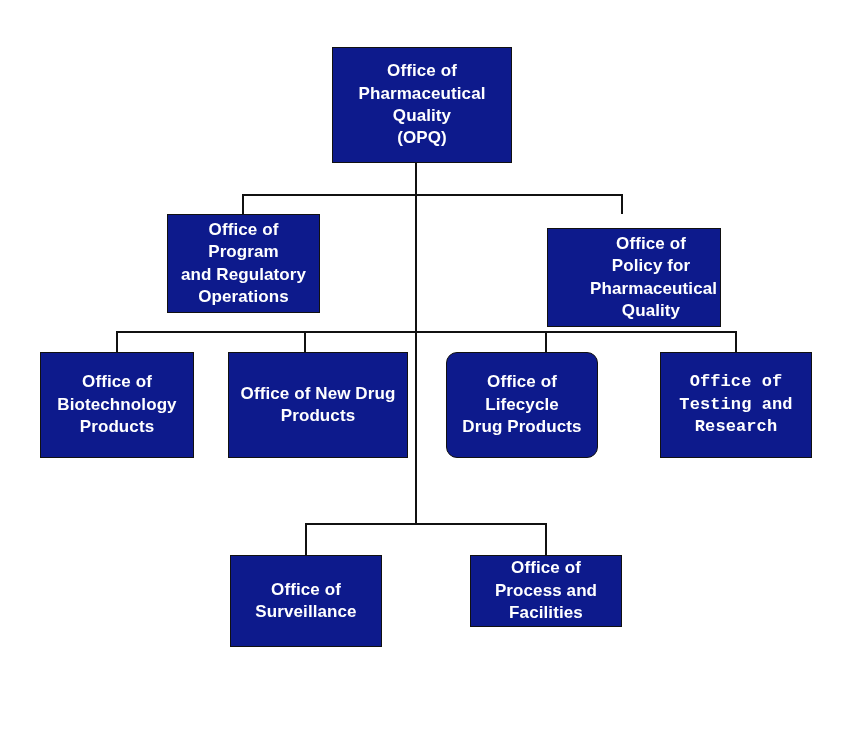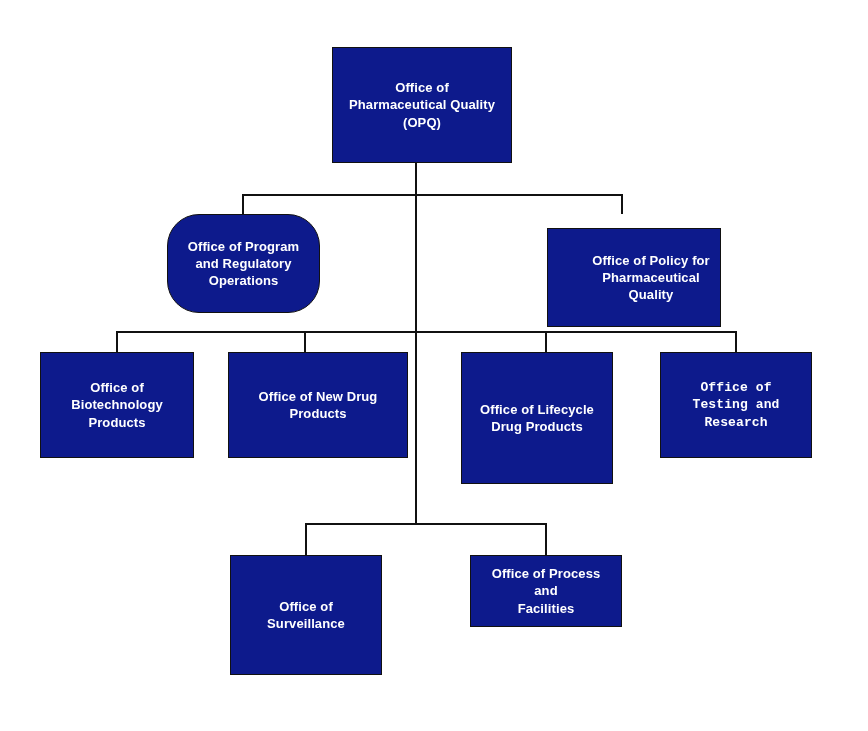--- a/index.html
+++ b/index.html
@@ -18,21 +18,21 @@
     background: #ffffff;
     overflow: hidden;
   }
   .node {
     position: absolute;
     box-sizing: border-box;
     background: #0D1A8C;
     border: 1px solid #111111;
     color: #ffffff;
     font-weight: bold;
-    font-size: 13px;
+    font-size: 17px;
     line-height: 1.32;
     text-align: center;
     display: flex;
     align-items: center;
     justify-content: flex-end;
     padding: 4px 8px;
     letter-spacing: 0.1px;
     z-index: 2;
   }
   .node-label {
@@ -69,21 +69,21 @@
   <div class="conn conn-h" style="left:305px; top:523px; width:241px;"></div>
   <div class="conn conn-v" style="left:305px; top:523px; height:32px;"></div>
   <div class="conn conn-v" style="left:545px; top:523px; height:32px;"></div>
 
   <div class="node" style="left:332px; top:47px; width:180px; height:116px;">
     <span class="node-label">Office of
 Pharmaceutical Quality
 (OPQ)</span>
   </div>
 
-  <div class="node" style="left:167px; top:214px; width:153px; height:99px;border-radius:32px;">
+  <div class="node" style="left:167px; top:214px; width:153px; height:99px;">
     <span class="node-label">Office of Program
 and Regulatory
 Operations</span>
   </div>
 
   <div class="node" style="left:547px; top:228px; width:174px; height:99px;padding-left:42px;">
     <span class="node-label">Office of Policy for
 Pharmaceutical
 Quality</span>
   </div>
@@ -92,31 +92,31 @@
     <span class="node-label">Office of
 Biotechnology
 Products</span>
   </div>
 
   <div class="node" style="left:228px; top:352px; width:180px; height:106px;">
     <span class="node-label">Office of New Drug
 Products</span>
   </div>
 
-  <div class="node" style="left:461px; top:352px; width:152px; height:132px;">
+  <div class="node" style="left:446px; top:352px; width:152px; height:106px;border-radius:11px;">
     <span class="node-label">Office of Lifecycle
 Drug Products</span>
   </div>
 
   <div class="node" style="left:660px; top:352px; width:152px; height:106px;font-family:Liberation Mono, monospace;">
     <span class="node-label">Office of Testing and
 Research</span>
   </div>
 
-  <div class="node" style="left:230px; top:555px; width:152px; height:120px;">
+  <div class="node" style="left:230px; top:555px; width:152px; height:92px;">
     <span class="node-label">Office of Surveillance</span>
   </div>
 
   <div class="node" style="left:470px; top:555px; width:152px; height:72px;">
     <span class="node-label">Office of Process and
 Facilities</span>
   </div>
 
 </div>
 

